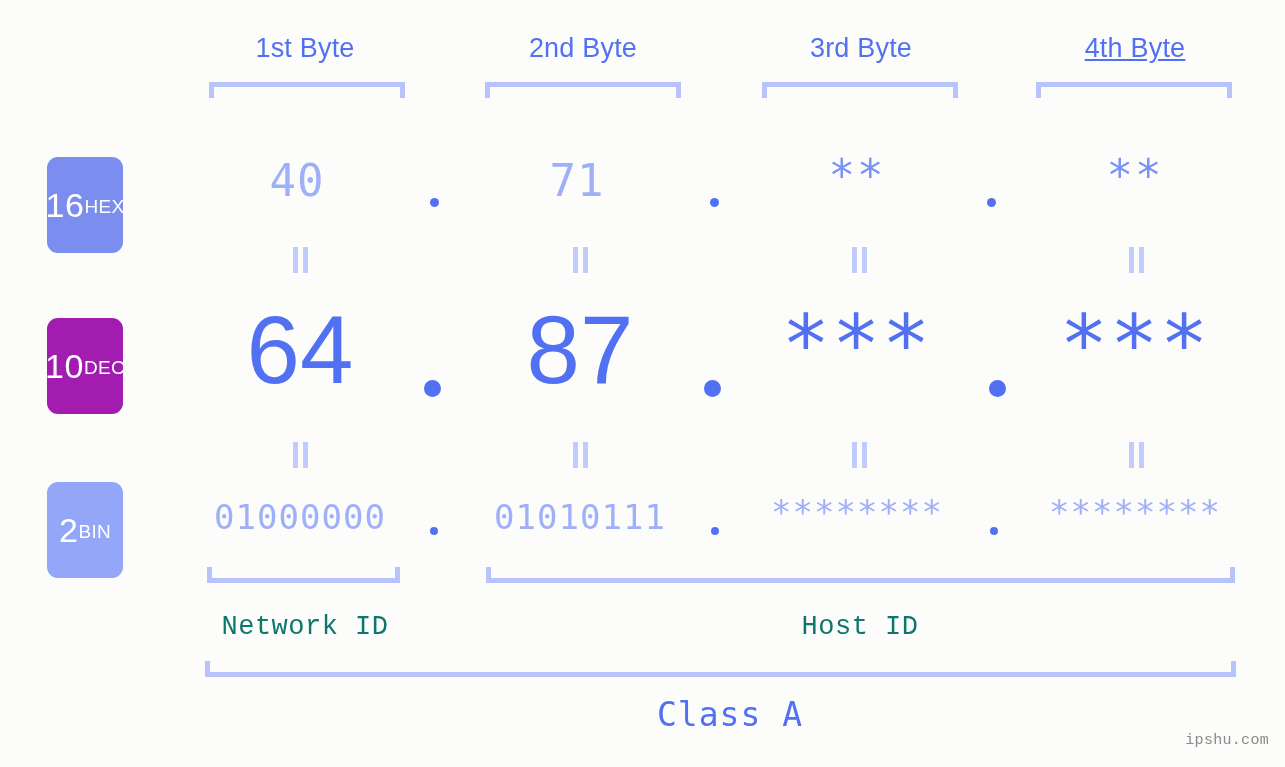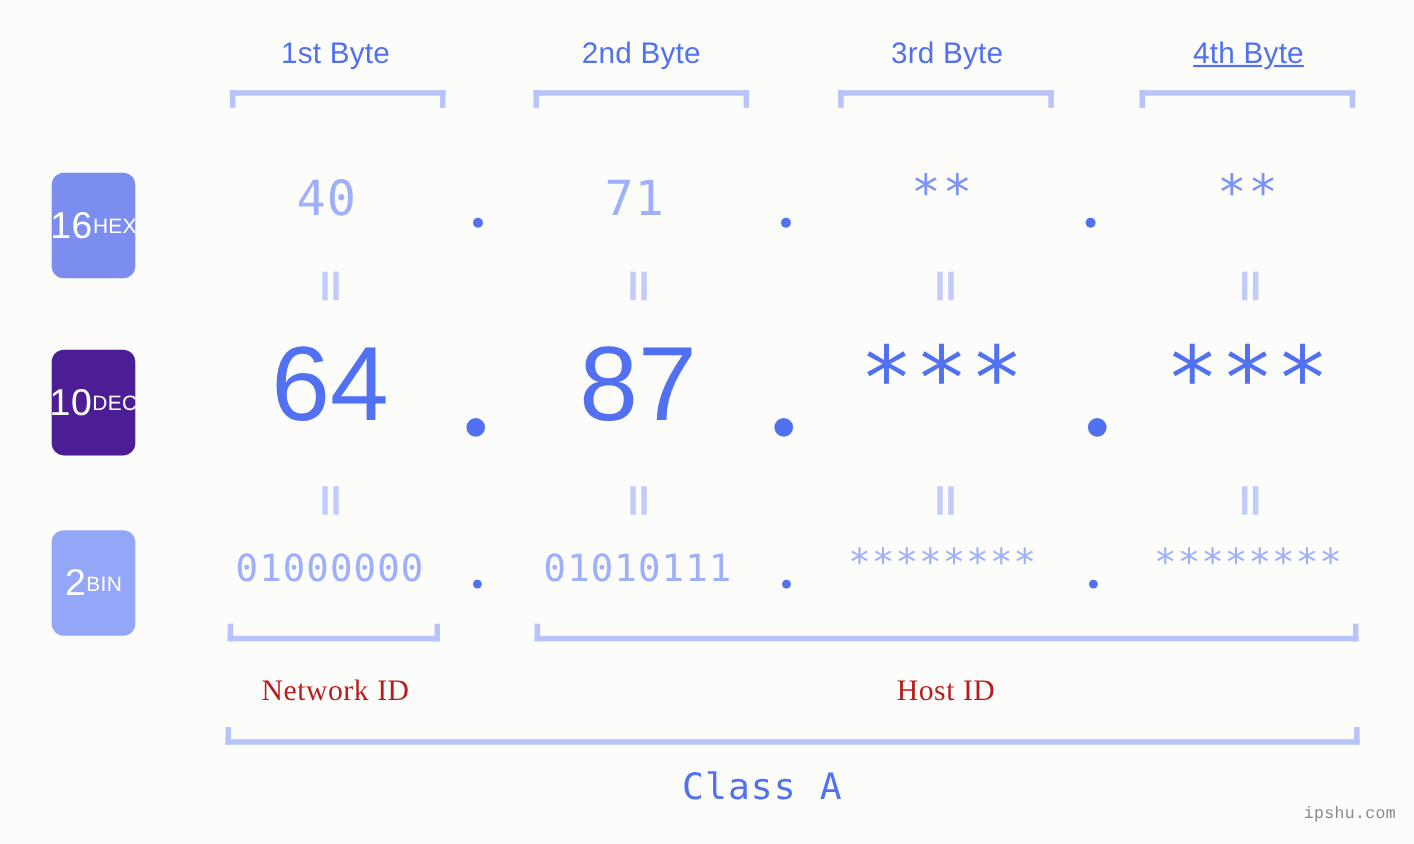--- a/index.html
+++ b/index.html
@@ -143,32 +143,33 @@
     height: 26px;
     background: #c2ccfc;
     display: block;
   }
   .eq i.a { left: 1px; }
   .eq i.b { left: 11px; }
 
   
   .sec-label {
     position: absolute;
-    font-family: Liberation Serif, serif;
+    font-family: Liberation Mono, monospace;
     font-size: 27px;
-    color: #b91c1c;
+    color: #0f766e;
     text-align: center;
     white-space: nowrap;
     letter-spacing: 0.5px;
   }
   .class-label {
     position: absolute;
     font-family: "DejaVu Sans Mono", monospace;
     font-size: 33px;
     color: #5271f2;
+    text-align: center;
     white-space: nowrap;
     letter-spacing: 1px;
   }
 
   
   .watermark {
     position: absolute;
     right: 16px;
     bottom: 18px;
     font-family: Liberation Mono, monospace;
@@ -197,21 +198,21 @@
 
   <div class="bracket-down" style="left:209px;top:82px;width:196px;"></div>
   <div class="bracket-down" style="left:485px;top:82px;width:196px;"></div>
   <div class="bracket-down" style="left:762px;top:82px;width:196px;"></div>
   <div class="bracket-down" style="left:1036px;top:82px;width:196px;"></div>
 
   <div class="base-badge" style="top:157px;background:#7b8ef0;">
     <span class="num">16</span>
     <span class="nm">HEX</span>
   </div>
-  <div class="base-badge" style="top:318px;background:#4c1d95;">
+  <div class="base-badge" style="top:318px;background:#a21caf;">
     <span class="num">10</span>
     <span class="nm">DEC</span>
   </div>
   <div class="base-badge" style="top:482px;background:#93a6f8;">
     <span class="num">2</span>
     <span class="nm">BIN</span>
   </div>
 
   <div class="cell hex-val" style="left:197px;top:155px;width:200px;">
     <span>40</span>

